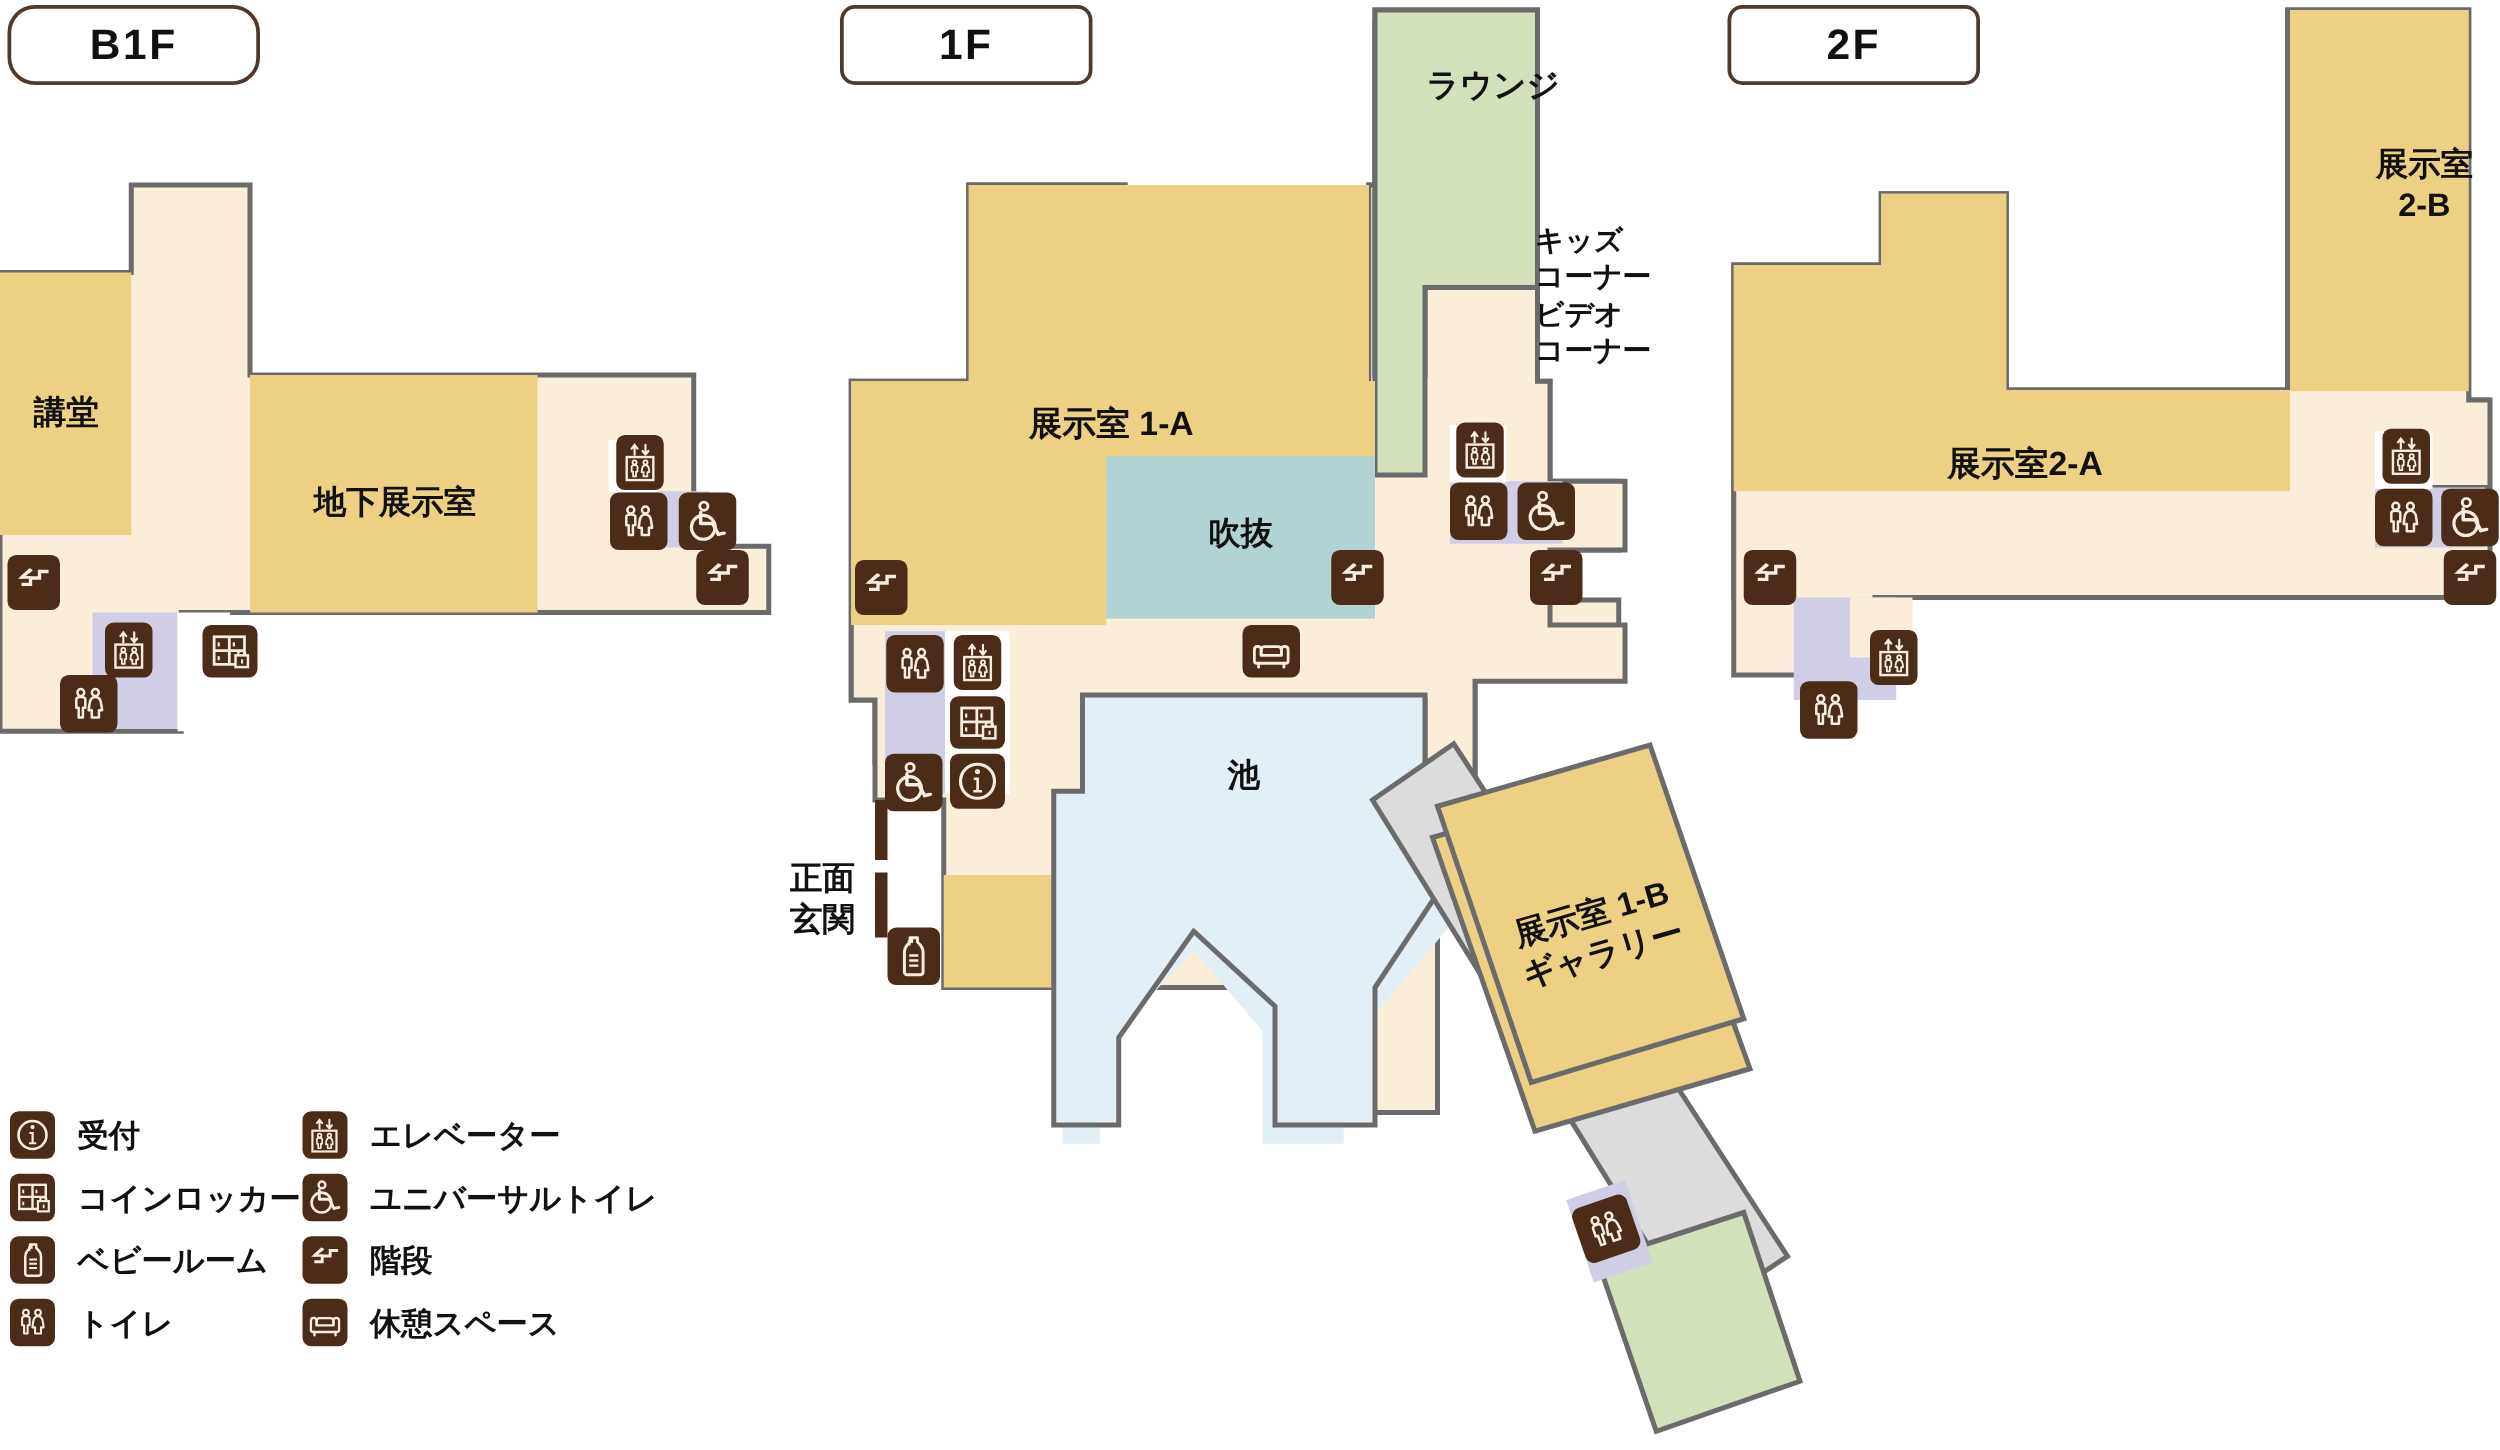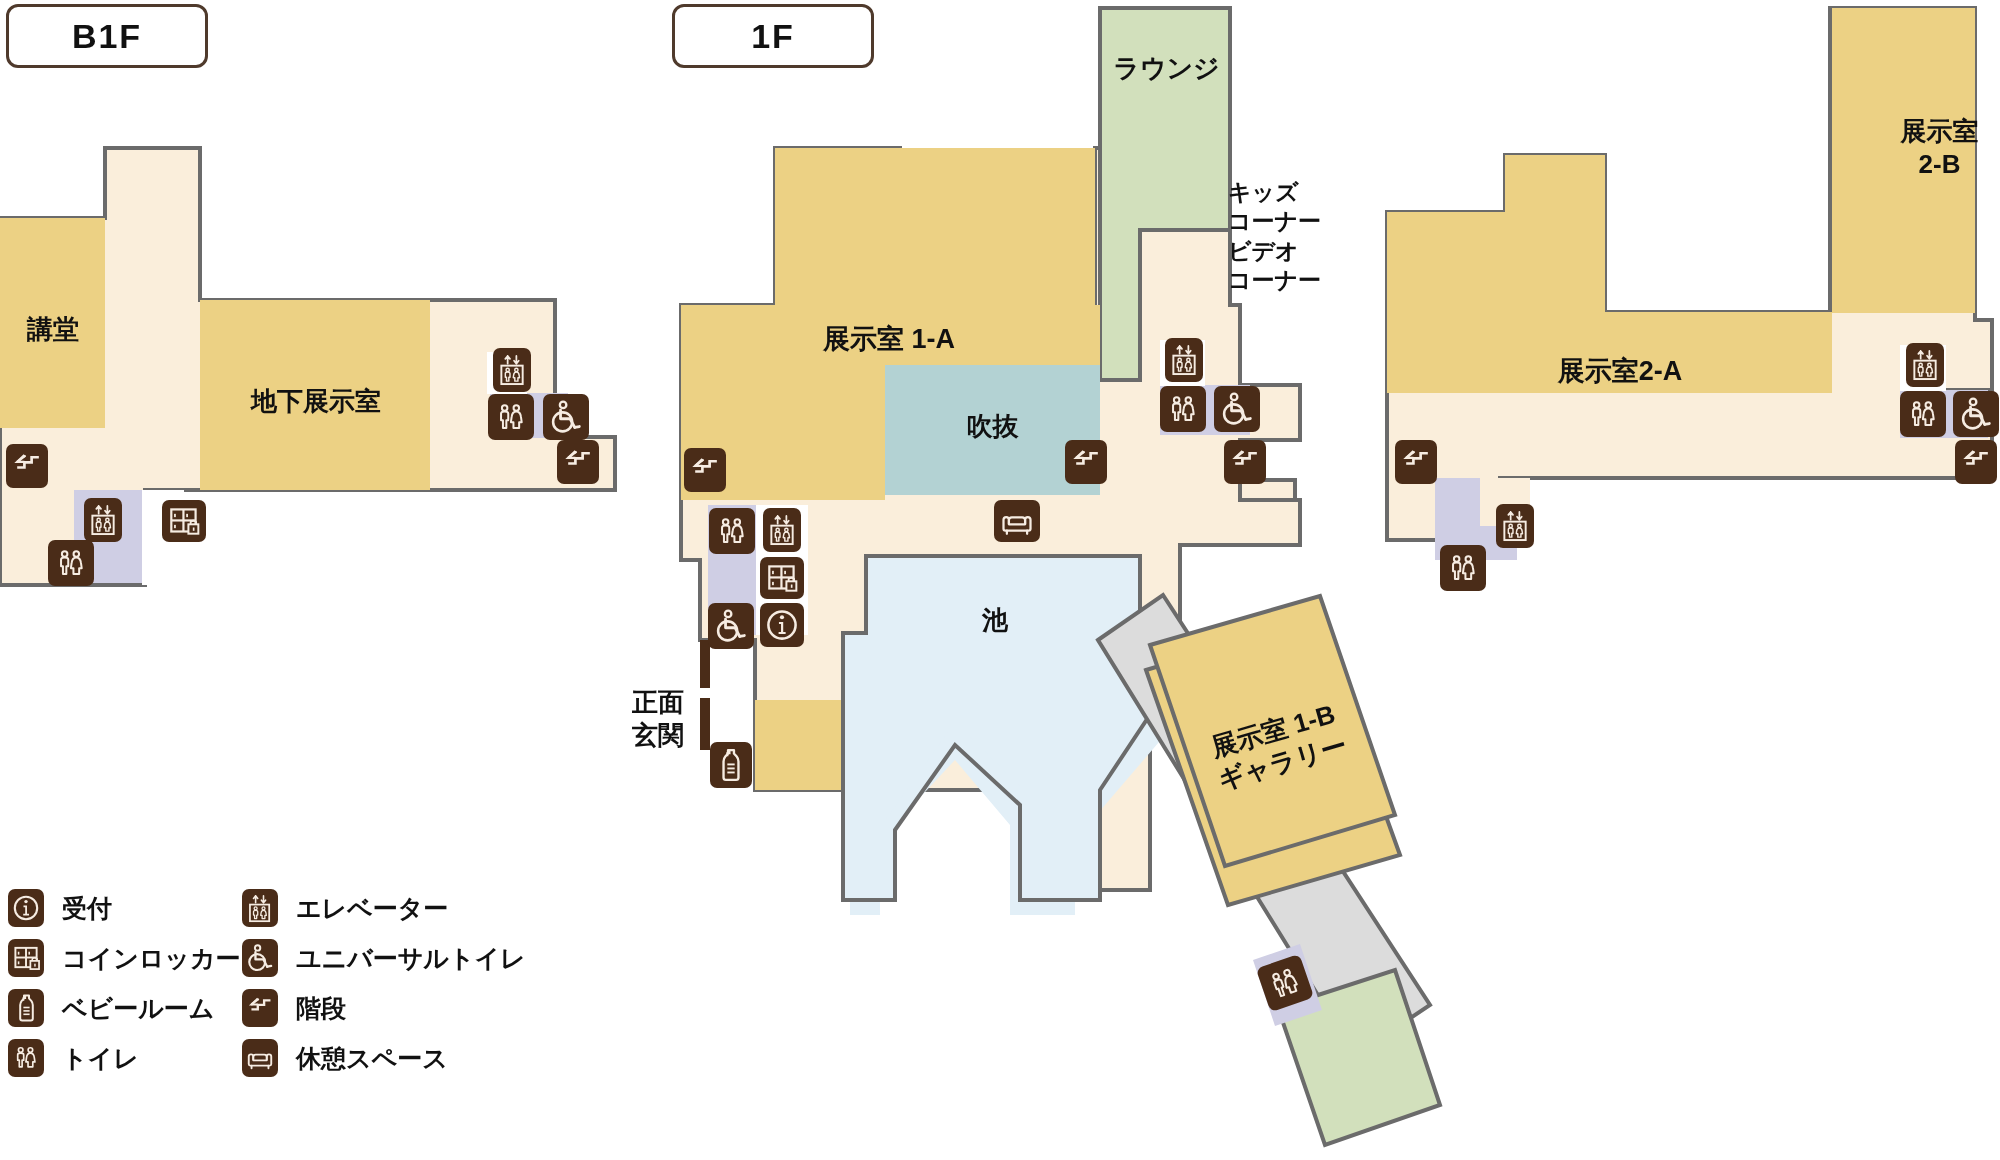--- a/index.html
+++ b/index.html
@@ -250,36 +250,39 @@
       <rect x="1832" y="8" width="143" height="305" fill="#ecd184"></rect>
 
       <rect x="1900" y="390" width="88" height="48" fill="#cfcee4"></rect>
       <rect x="1900" y="345" width="46" height="46" fill="#ffffff"></rect>
 
       <rect x="1435" y="478" width="82" height="82" fill="#cfcee4"></rect>
       <rect x="1480" y="478" width="50" height="48" fill="#faeedb"></rect>
     </g>
   </svg>
 
-  <div class="floor-badge" style="left:6px; top:4px; width:196px; height:58px; font-size:34px;">
+  <div class="floor-badge" style="left:6px; top:4px; width:196px; height:58px; font-size:34px;border-radius:22px;">
     <span>B1F</span>
   </div>
   <div class="floor-badge" style="left:672px; top:4px; width:196px; height:58px; font-size:34px;">
     <span>1F</span>
   </div>
+  <div class="floor-badge" style="left:1382px; top:4px; width:196px; height:58px; font-size:34px;">
+    <span>2F</span>
+  </div>
 
   <div class="room-label" style="left:0px; top:313px; width:106px; font-size:26px;">講堂</div>
 
   <div class="room-label" style="left:200px; top:385px; width:232px; font-size:26px;">地下展示室</div>
 
   <div class="room-label" style="left:690px; top:322px; width:398px; font-size:27px;">展示室 1-A</div>
 
   <div class="room-label" style="left:885px; top:410px; width:215px; font-size:26px;">吹抜</div>
 
-  <div class="room-label" style="left:1103px; top:52px; width:127px; font-size:26px;">ラウンジ</div>
+  <div class="room-label" style="left:1103px; top:52px; width:127px; font-size:26px;padding-left:28px;">ラウンジ</div>
 
   <div class="room-label" style="left:1228px; top:178px; width:130px; font-size:23px; text-align:left;">キッズ
 コーナー
 ビデオ
 コーナー</div>
 
   <div class="room-label" style="left:940px; top:604px; width:110px; font-size:26px;">池</div>
 
   <div class="room-label" style="left:616px; top:650px; width:84px; font-size:26px;margin-top:36px;">正面
 玄関</div>

